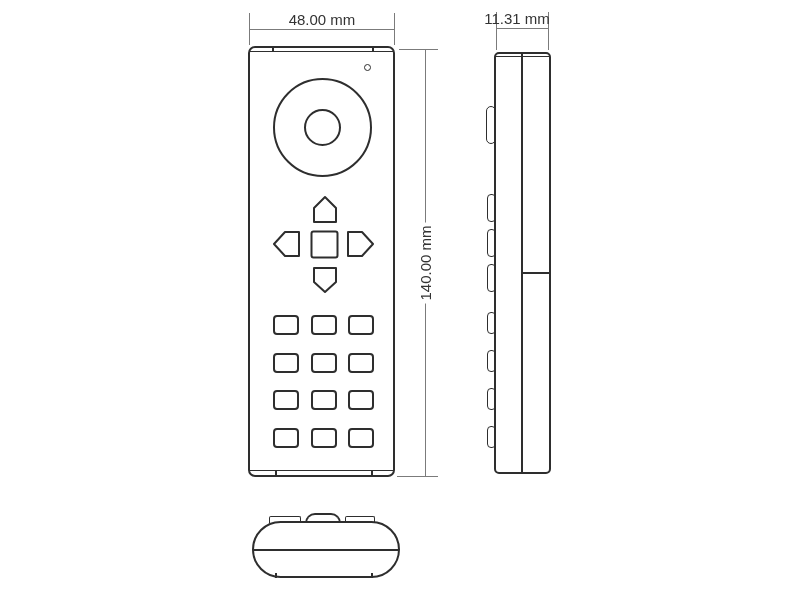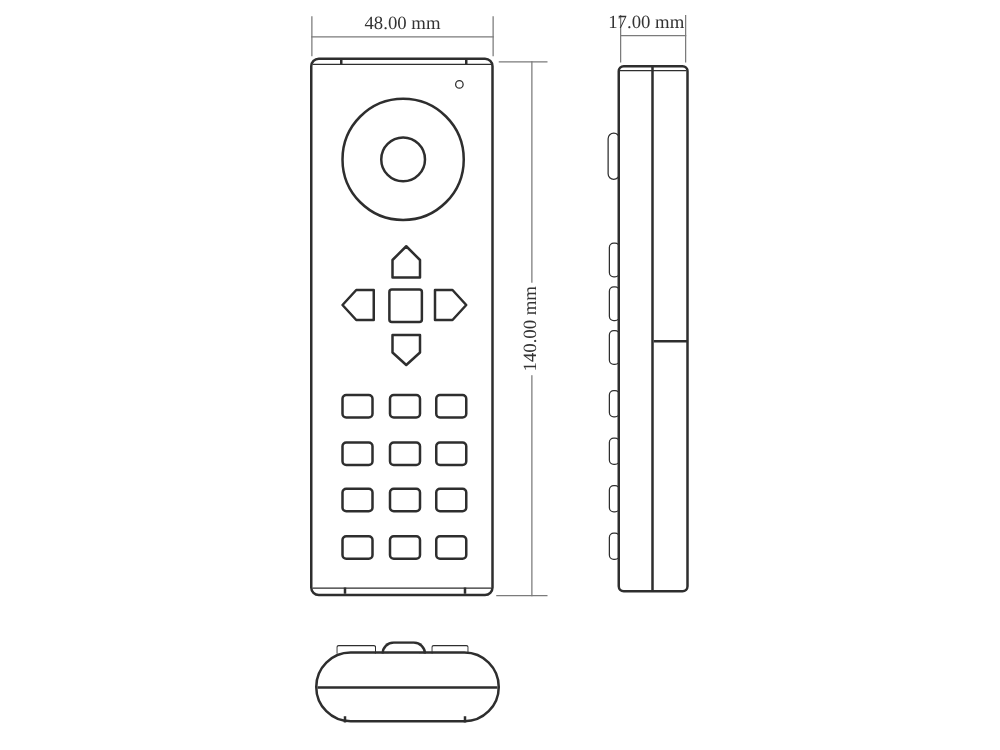--- a/index.html
+++ b/index.html
@@ -1,17 +1,17 @@
 <!DOCTYPE html>
 <html><head>
 <meta charset="utf-8">
 <style>
   html,body{margin:0;padding:0;background:#fff;}
   .canvas{position:relative;width:800px;height:600px;background:#ffffff;overflow:hidden;
-          font-family:Liberation Serif, serif;}
+          font-family:Liberation Sans, sans-serif;}
   .abs{position:absolute;}
   
   .outline{border:2px solid #2e2e2e;background:#fff;box-sizing:border-box;}
   .thinline{background:#2e2e2e;}
   
   .dimline{background:#7b7b7b;}
   .dim-label{font-size:15px;color:#333;text-align:center;white-space:nowrap;}
   
   .front-body{left:248px;top:46px;width:147px;height:431px;border-radius:7px;z-index:2;background:transparent;}
   .led{left:364px;top:64px;width:7px;height:7px;border:1.5px solid #2e2e2e;border-radius:50%;box-sizing:border-box;z-index:3;}
@@ -46,21 +46,21 @@
     <div class="abs dimline" style="left:249px;top:13px;width:1px;height:32px;"></div>
     <div class="abs dimline" style="left:394px;top:13px;width:1px;height:32px;"></div>
     <div class="abs dimline" style="left:249px;top:29px;width:146px;height:1px;"></div>
     <div class="abs dim-label" style="left:248px;top:11px;width:148px;">48.00 mm</div>
   </div>
 
   <div>
     <div class="abs dimline" style="left:496px;top:12px;width:1px;height:38px;"></div>
     <div class="abs dimline" style="left:548px;top:12px;width:1px;height:38px;"></div>
     <div class="abs dimline" style="left:496px;top:28px;width:53px;height:1px;"></div>
-    <div class="abs dim-label" style="left:472px;top:10px;width:90px;">17.00 mm</div>
+    <div class="abs dim-label" style="left:472px;top:10px;width:90px;">11.31 mm</div>
   </div>
 
   <div>
     <div class="abs dimline" style="left:399px;top:49px;width:39px;height:1px;"></div>
     <div class="abs dimline" style="left:397px;top:476px;width:41px;height:1px;"></div>
     <div class="abs dimline" style="left:425px;top:49px;width:1px;height:428px;"></div>
     <div class="abs dim-label vdim-label">140.00 mm</div>
   </div>
 
   <div>

